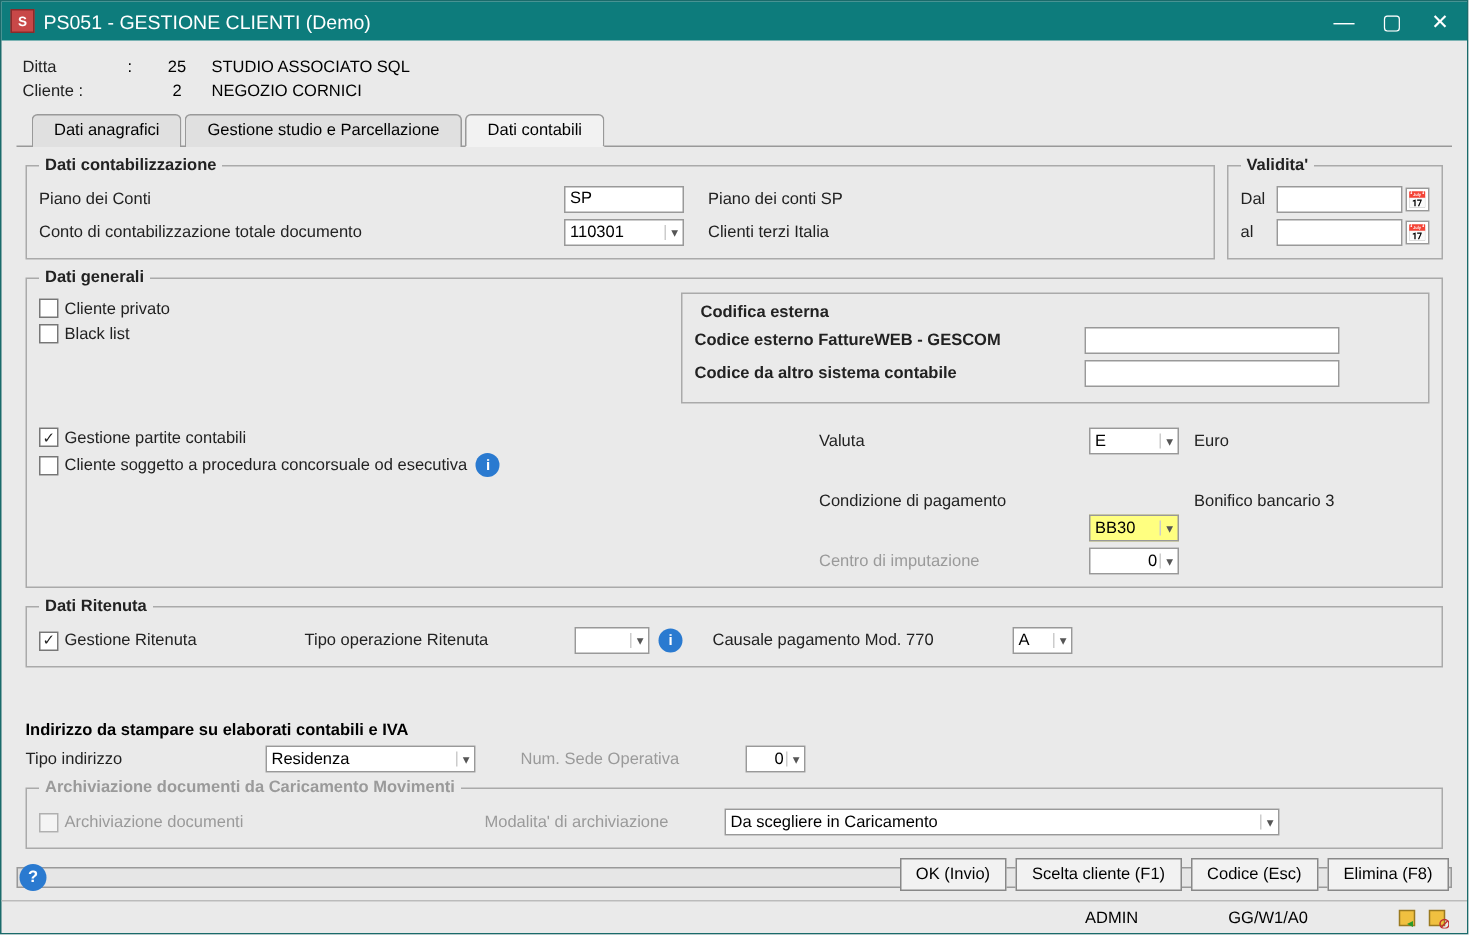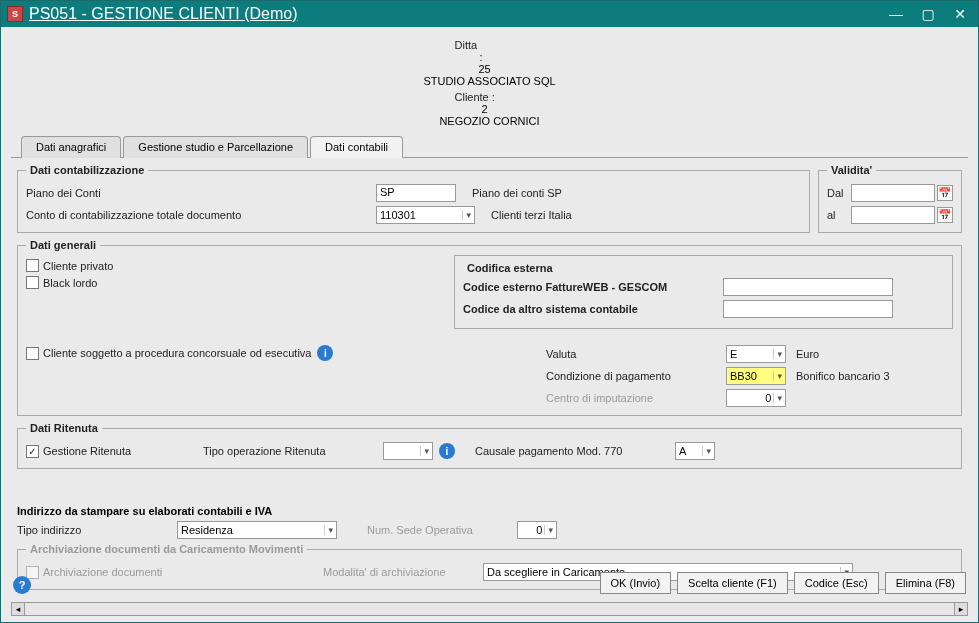--- a/index.html
+++ b/index.html
@@ -1,24 +1,24 @@
 <!DOCTYPE html>
 <html><head>
 <meta charset="utf-8">
 <style>
 * { box-sizing: border-box; margin: 0; padding: 0; font-family: Tahoma, Arial, sans-serif; font-size: 11px; }
 body { background: #eaeaea; width: 979px; height: 623px; overflow: hidden; }
 .window { background: #eaeaea; border: 1px solid #1a6b6b; }
 .titlebar { background: #0d7c7c; color: #fff; height: 26px; display: flex; align-items: center; padding: 0 6px; }
 .titlebar .icon { width: 16px; height: 16px; background: #c84848; border: 1px solid #8a2a2a; margin-right: 6px; display: flex; align-items: center; justify-content: center; color: #fff; font-size: 9px; font-weight: bold; }
-.titlebar .title { flex: 1; font-size: 16px; text-decoration: underline; }
+.titlebar .title { flex: 1; font-size: 13px; }
 .titlebar .winbtns { display: flex; gap: 8px; }
 .titlebar .winbtn { width: 24px; height: 18px; color: #fff; display: flex; align-items: center; justify-content: center; cursor: pointer; font-size: 14px; }
 .header-info { padding: 8px 14px 4px; }
-.header-info .row { display: flex; margin-bottom: 4px; flex-direction: column; }
+.header-info .row { display: flex; margin-bottom: 4px; }
 .header-info .lbl { width: 70px; color: #222; }
 .header-info .colon { width: 20px; }
 .header-info .num { width: 36px; text-align: center; padding-right: 10px; }
 .header-info .val { font-weight: normal; }
 .tabs { display: flex; padding-left: 20px; }
 .tab { padding: 4px 14px; border: 1px solid #999; border-bottom: none; background: #e0e0e0; margin-right: 2px; cursor: pointer; border-top-left-radius: 4px; border-top-right-radius: 4px; position: relative; top: 1px; }
 .tab.active { background: #f2f2f2; z-index: 2; border-bottom: 1px solid #f2f2f2; }
 .content { border-top: 1px solid #999; margin: 0 10px; padding: 6px; }
 fieldset { border: 1px solid #aaa; margin-bottom: 6px; padding: 4px 8px 8px; position: relative; }
 fieldset > legend { font-weight: bold; color: #222; padding: 0 4px; margin-top: 45px; }
@@ -33,21 +33,21 @@
 .section-title { font-weight: bold; margin: 6px 0 2px; }
 .top-row { display: flex; gap: 8px; }
 .top-row > fieldset:first-child { flex: 1; }
 .validita-box { width: 140px; }
 .validita-box .row { }
 .date-input { display: flex; align-items: center; }
 .date-input .input { width: 84px; }
 .date-icon { width: 16px; height: 16px; margin-left: 2px; display: flex; align-items: center; justify-content: center; background: #fff; border: 1px solid #999; }
 .info-icon { width: 16px; height: 16px; border-radius: 50%; background: #2a7ad0; color: #fff; display: inline-flex; align-items: center; justify-content: center; font-weight: bold; font-size: 10px; margin-left: 6px; cursor: pointer; }
 .codifica-box { border: 1px solid #aaa; padding: 6px 8px 10px; margin-top: 0; font-weight: bold; }
-.yellow { background: #ffff80 !important; }
+.yellow { background: #ffff80 !important; margin-top: 36px; }
 .hr-scroll { display: flex; align-items: center; margin: 0 10px 4px; }
 .hr-scroll .arrowbtn { width: 14px; height: 14px; background: #ddd; border: 1px solid #999; display: flex; align-items: center; justify-content: center; font-size: 9px; cursor: pointer; }
 .hr-scroll .track { flex: 1; height: 14px; background: #e6e6e6; border-top: 1px solid #999; border-bottom: 1px solid #999; }
 .footer { position: absolute; bottom: 28px; right: 12px; display: flex; gap: 6px; text-align: center; }
 .btn { background: #f2f2f2; border: 1px solid #888; padding: 4px 10px; cursor: pointer; }
 .help-icon { position: absolute; bottom: 28px; left: 12px; width: 18px; height: 18px; border-radius: 50%; background: #2a7ad0; color: #fff; display: flex; align-items: center; justify-content: center; font-weight: bold; cursor: pointer; }
 .statusbar { position: absolute; bottom: 0; left: 0; right: 0; height: 22px; border-top: 1px solid #bbb; display: flex; align-items: center; padding: 0 12px; justify-content: flex-end; gap: 60px; }
 .sb-icons { display: flex; gap: 6px; }
 .sb-icon { width: 14px; height: 14px; }
 </style>
@@ -91,21 +91,21 @@
     <div class="top-row">
       <fieldset>
         <legend>Dati contabilizzazione</legend>
         <div class="row">
           <span class="lbl" style="width:350px">Piano dei Conti</span>
           <div class="input" style="width:80px">SP</div>
           <span class="lbl" style="margin-left:16px">Piano dei conti SP</span>
         </div>
         <div class="row">
           <span class="lbl" style="width:350px">Conto di contabilizzazione totale documento</span>
-          <div class="select" style="width:99px">
+          <div class="select" style="width:80px">
             <span>110301</span>
               <span class="arrow">▾</span>
           </div>
           <span class="lbl" style="margin-left:16px">Clienti terzi Italia</span>
         </div>
       </fieldset>
 
       <fieldset class="validita-box">
         <legend>Validita'</legend>
         <div class="row">
@@ -128,38 +128,42 @@
     <fieldset>
       <legend>Dati generali</legend>
       <div style="display:flex;gap:8px;">
         <div style="flex:0 0 420px">
           <div class="row">
               <span class="checkbox"></span>
               <span class="lbl">Cliente privato</span>
             </div>
           <div class="row">
               <span class="checkbox"></span>
-              <span class="lbl">Black lordo</span>
+              <span class="lbl">Black list</span>
             </div>
         </div>
         <div class="codifica-box" style="flex:1">
           <div class="lbl" style="margin-top:-14px;background:#eaeaea;display:inline-block;padding:0 4px">Codifica esterna</div>
           <div class="row">
               <span class="lbl" style="width:260px">Codice esterno FattureWEB - GESCOM</span>
               <div class="input" style="width:170px"></div>
             </div>
           <div class="row">
               <span class="lbl" style="width:260px">Codice da altro sistema contabile</span>
               <div class="input" style="width:170px"></div>
             </div>
         </div>
       </div>
 
       <div style="display:flex;gap:20px;margin-top:12px;">
         <div style="flex:0 0 500px">
+          <div class="row">
+              <span class="checkbox checked"></span>
+              <span class="lbl">Gestione partite contabili</span>
+            </div>
           <div class="row">
               <span class="checkbox"></span>
               <span class="lbl">Cliente soggetto a procedura concorsuale od esecutiva</span>
               <span class="info-icon">i</span>
             </div>
         </div>
         <div style="flex:1">
           <div class="row">
             <span class="lbl" style="width:180px">Valuta</span>
             <div class="select" style="width:60px">
@@ -203,21 +207,21 @@
             <span>A</span>
             <span class="arrow">▾</span>
           </div>
       </div>
     </fieldset>
 
     <div style="height:24px"></div>
     <div class="section-title">Indirizzo da stampare su elaborati contabili e IVA</div>
     <div class="row">
       <span class="lbl" style="width:160px">Tipo indirizzo</span>
-      <div class="select" style="width:160px">
+      <div class="select" style="width:140px">
           <span>Residenza</span>
           <span class="arrow">▾</span>
         </div>
       <span class="lbl disabled" style="margin-left:30px;width:150px">Num. Sede Operativa</span>
       <div class="select" style="width:40px;justify-content:flex-end">
           <span>0</span>
           <span class="arrow">▾</span>
         </div>
     </div>
 
@@ -243,13 +247,28 @@
 
   <div class="help-icon">?</div>
 
   <div class="footer">
     <div class="btn">OK (Invio)</div>
     <div class="btn">Scelta cliente (F1)</div>
     <div class="btn">Codice (Esc)</div>
     <div class="btn">Elimina (F8)</div>
   </div>
 
+  <div class="statusbar">
+    <span>ADMIN</span>
+    <span>GG/W1/A0</span>
+    <div class="sb-icons">
+      <svg class="sb-icon" viewBox="0 0 14 14">
+          <rect x="1" y="2" width="10" height="10" fill="#f0c040" stroke="#9a7a20"></rect>
+          <path d="M6 11 L10 13 L10 9" fill="#2a9a2a"></path>
+        </svg>
+      <svg class="sb-icon" viewBox="0 0 14 14">
+          <rect x="1" y="2" width="10" height="10" fill="#f0c040" stroke="#9a7a20"></rect>
+          <circle cx="11" cy="11" r="3" fill="none" stroke="#c03030"></circle>
+          <line x1="9" y1="13" x2="13" y2="9" stroke="#c03030"></line>
+        </svg>
+    </div>
+  </div>
 </div>
 
 </body></html>

